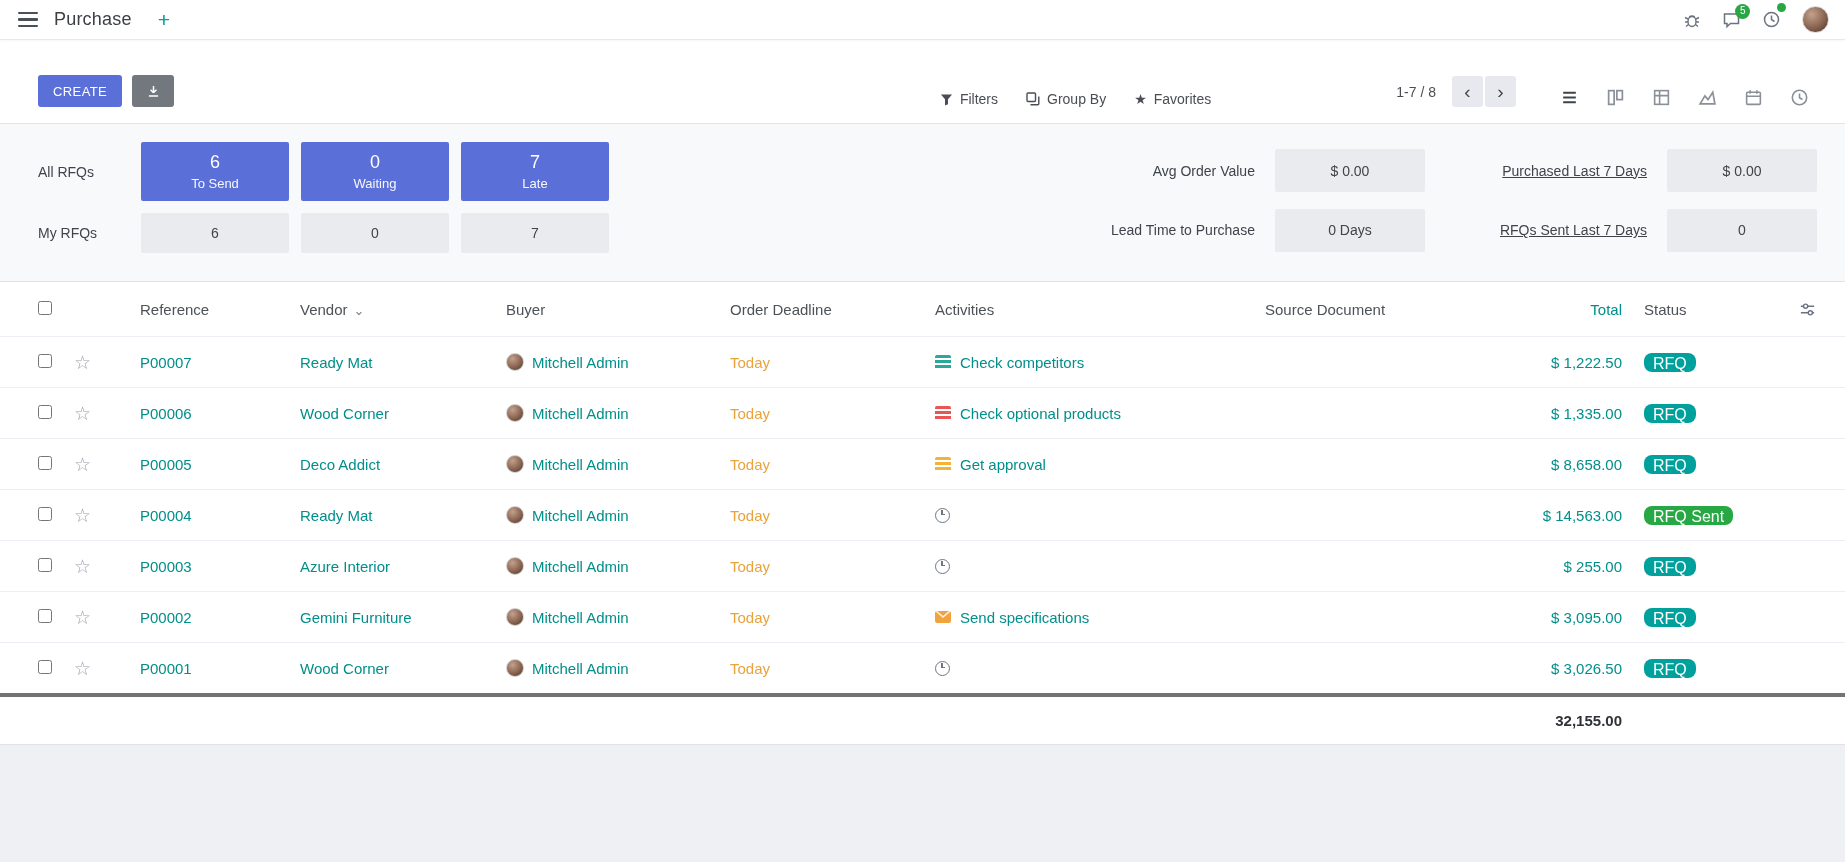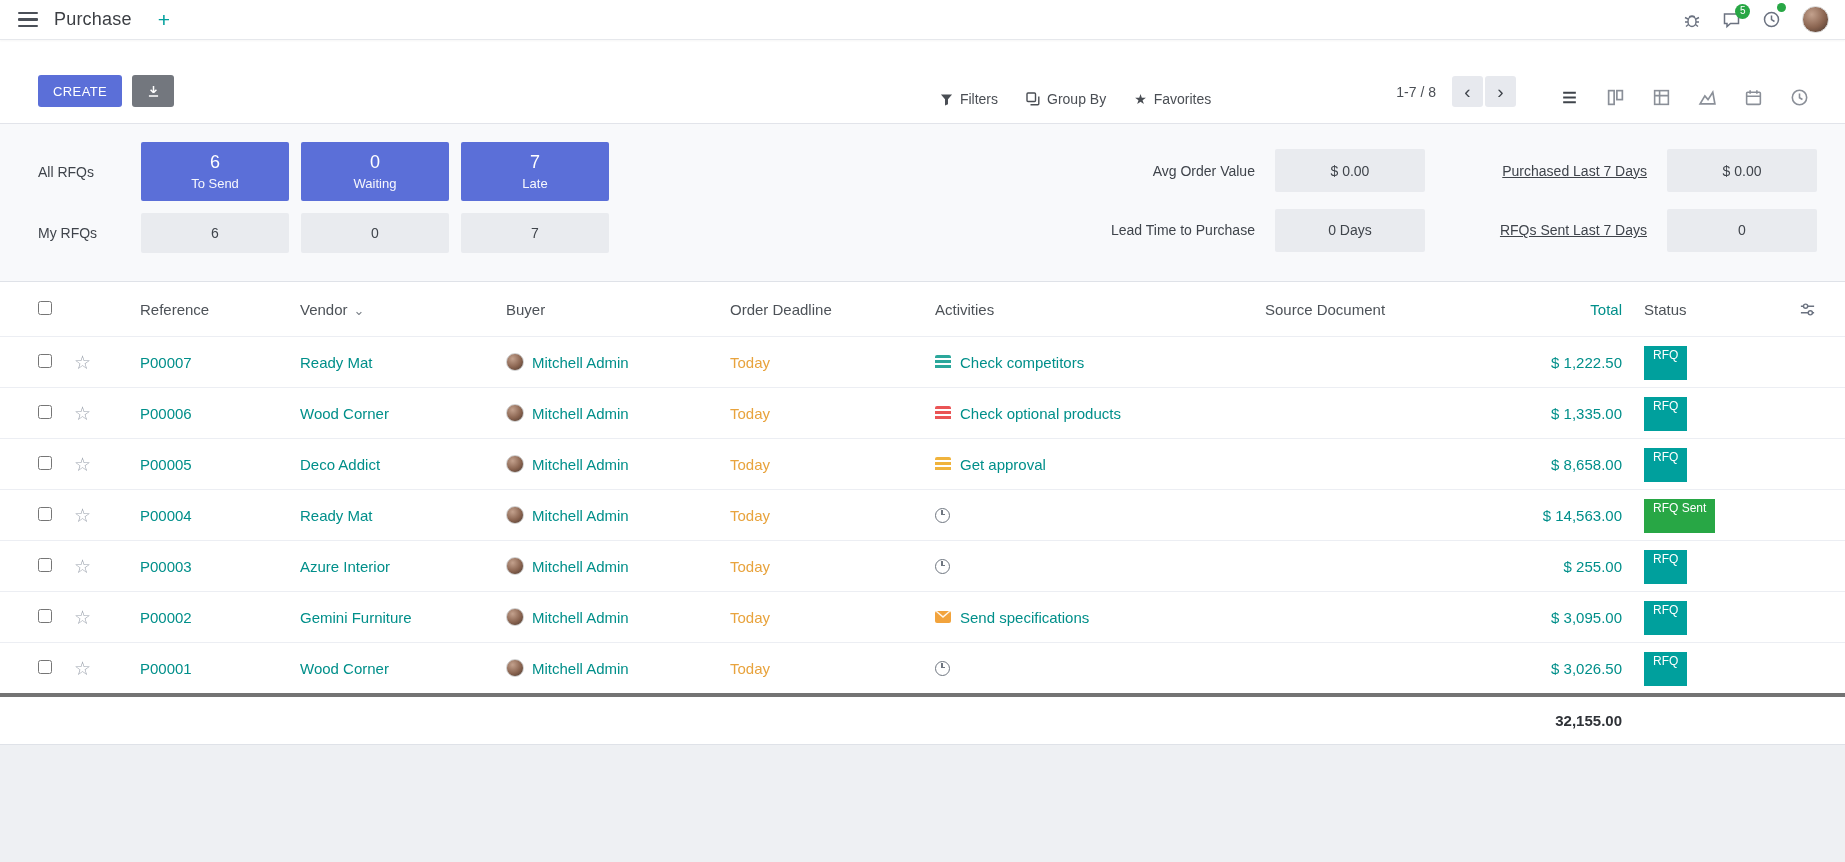--- a/index.html
+++ b/index.html
@@ -98,22 +98,22 @@
   .act-icon[data-icon="list-red"]    { --c:#ea5455; }
   .act-icon[data-icon="list-yellow"] { --c:#f0b33c; }
   .act-icon[data-icon="clock"] { width:15px; height:15px; border:1.6px solid #6f7680; border-radius:50%; position:relative; }
   .act-icon[data-icon="clock"]::before { content:""; position:absolute; width:1.6px; height:4px; background:#6f7680; left:5.2px; top:1.2px; }
   .act-icon[data-icon="clock"]::after  { content:""; position:absolute; width:4px; height:1.6px; background:#6f7680; left:5.2px; top:5.2px; }
   .act-icon[data-icon="envelope"] { width:16px; height:12px; background:#F2A33C; border-radius:2px; position:relative; overflow:hidden; }
   .act-icon[data-icon="envelope"]::before { content:""; position:absolute; left:0; top:0; width:0; height:0;
       border-left:8px solid transparent; border-right:8px solid transparent; border-top:7px solid rgba(255,255,255,.9); }
   .act-icon[data-icon="envelope"]::after { content:""; position:absolute; left:1.5px; top:0; width:0; height:0;
       border-left:6.5px solid transparent; border-right:6.5px solid transparent; border-top:5.5px solid #F2A33C; }
-  .badge { display:inline-block; background:#00A09D; color:#fff; font-size:12px;
-           padding:3px 9px 19px; border-radius:0; line-height:1; }
+  .badge { display:inline-block; background:#00A09D; color:#fff; font-size:16px;
+           padding:3px 9px 0; border-radius:8px; line-height:1; }
   .badge[data-status="RFQ Sent"] { background:#28a745; }
   .c-total { color:#008F8A; }
   .tfoot { border-top:4px solid #737373; }
   .tfoot .c-total { color:#2f3237; font-weight:bold; }
   .c-gear { display:flex; justify-content:flex-start; padding-left:14px; cursor:pointer; }
   .page-rest { flex:1; background:#eef0f3; }
   svg { display:block; }
 </style>
 </head>
 <body>

